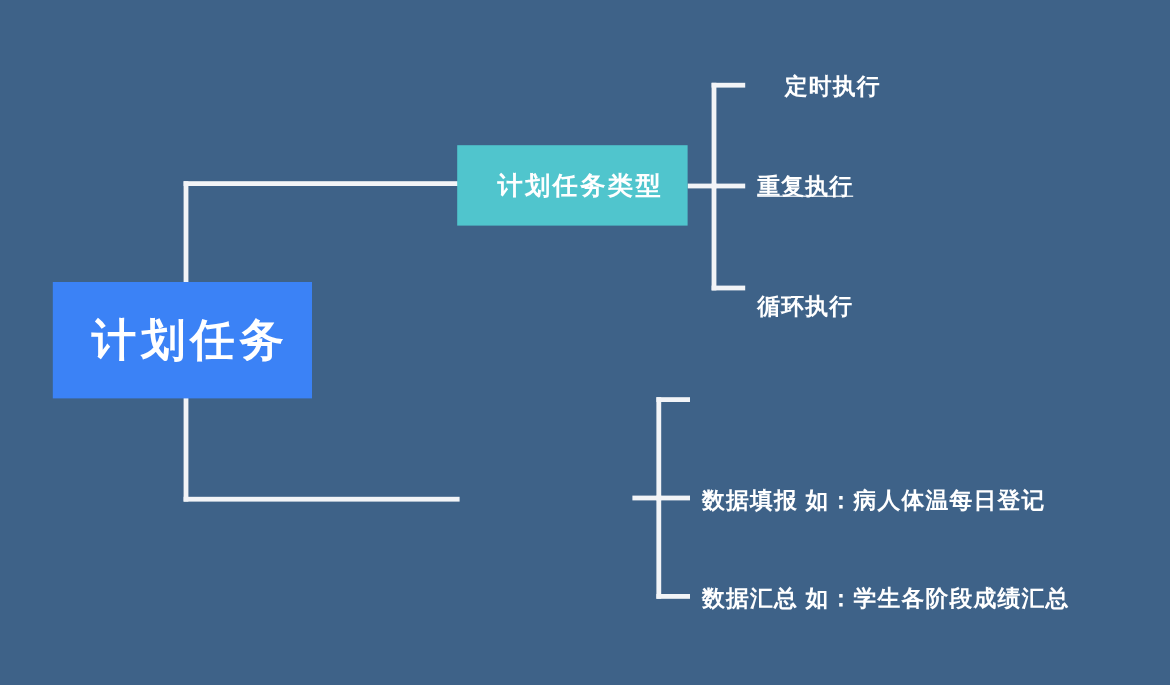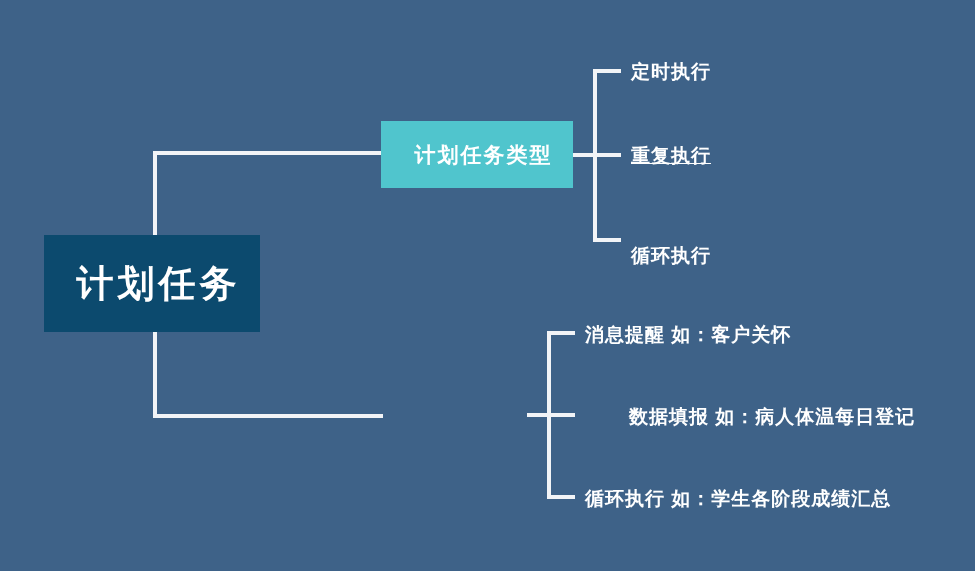--- a/index.html
+++ b/index.html
@@ -29,21 +29,21 @@
     font-weight: bold;
     letter-spacing: 1px;
     box-sizing: border-box;
     padding-left: 13px;
   }
   .node-root {
     left: 44px;
     top: 235px;
     width: 216px;
     height: 97px;
-    background: #0c4a6e;
+    background: #3b82f6;
     font-size: 37px;
     letter-spacing: 4px;
   }
   .node-branch {
     background: #50C5CD;
     font-size: 21px;
     letter-spacing: 2px;
   }
   .node-branch-1 {
     left: 381px;
@@ -99,21 +99,20 @@
 
   <div class="node node-root">
     <span>计划任务</span>
   </div>
 
   <div class="node node-branch node-branch-1">
     <span>计划任务类型</span>
   </div>
 
 
-  <div class="leaf" style="left:631px; top:59px;">定时执行</div>
+  <div class="leaf" style="left:654px; top:59px;">定时执行</div>
   <div class="leaf" style="left:631px; top:143px;text-decoration:underline;">重复执行</div>
   <div class="leaf" style="left:631px; top:227px;margin-top:16px;">循环执行</div>
 
-  <div class="leaf" style="left:585px; top:322px;">消息提醒 如：客户关怀</div>
-  <div class="leaf" style="left:585px; top:404px;margin-left:44px;">数据填报 如：病人体温每日登记</div>
-  <div class="leaf" style="left:585px; top:486px;">循环执行 如：学生各阶段成绩汇总</div>
+  <div class="leaf" style="left:585px; top:404px;">数据填报 如：病人体温每日登记</div>
+  <div class="leaf" style="left:585px; top:486px;">数据汇总 如：学生各阶段成绩汇总</div>
 
 </div>
 
 </body></html>

